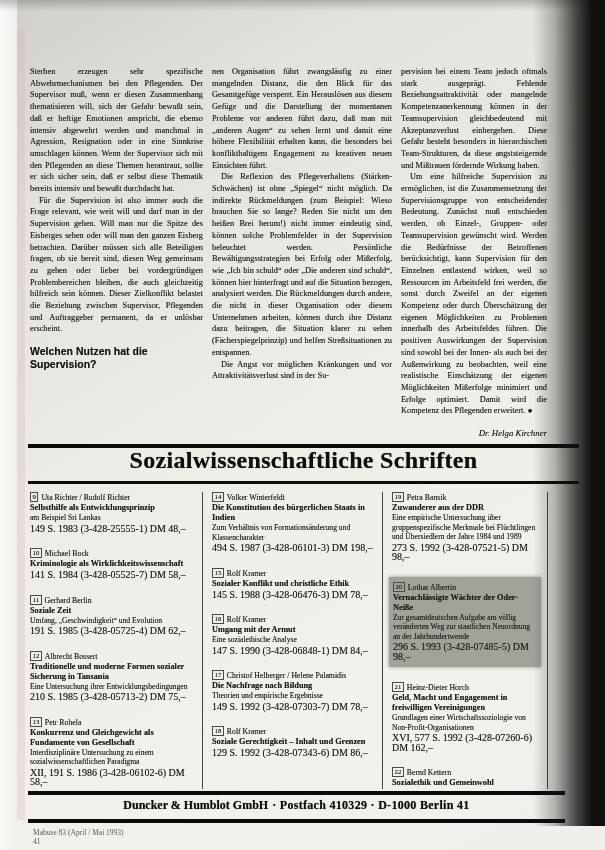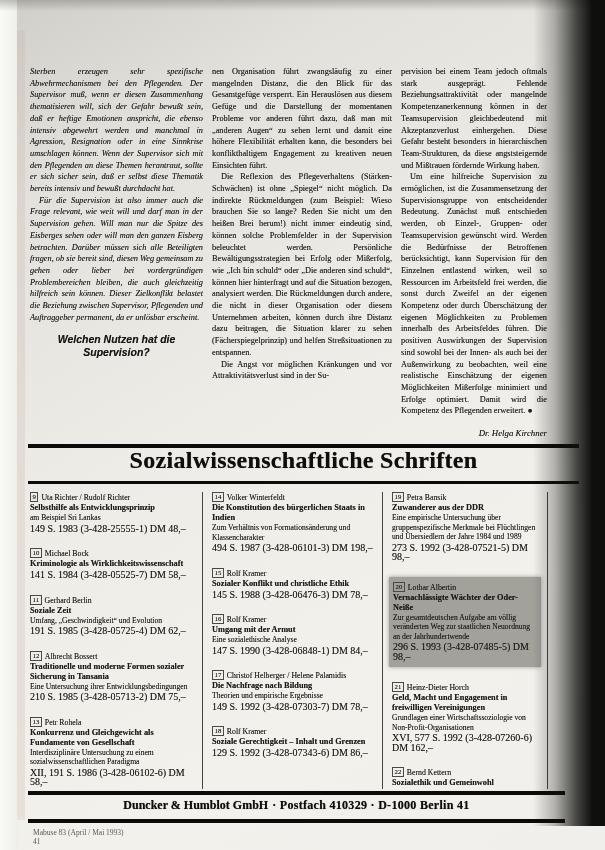--- a/index.html
+++ b/index.html
@@ -6,25 +6,25 @@
   body{
     width:605px;height:850px;position:relative;overflow:hidden;
     background:linear-gradient(150deg,#cfcec9 0%,#e2e1dc 18%,#edece7 45%,#f2f1ec 75%,#f0efeb 100%);
     font-family:"Liberation Serif", serif;color:#1e1e1c;
   }
   .page{position:absolute;inset:0;}
   
   .article{position:absolute;left:30px;top:66px;width:517px;display:flex;gap:9px;}
   .acol{text-align:justify;font-size:8.3px;line-height:11.7px;color:#201f1d;
         text-shadow:0 0 .6px rgba(25,25,22,.55);}
-  .acol1{width:173px;font-style:italic;}.acol2{width:180px;}.acol3{width:146px;}
+  .acol1{width:173px;}.acol2{width:180px;}.acol3{width:146px;}
   .acol p{margin:0;}
   .acol p + p{text-indent:9px;}
   .acol h3{font-family:"Liberation Sans",sans-serif;font-size:10.5px;line-height:13px;
-           margin:10px 0 6px;text-align:center;color:#161614;}
+           margin:10px 0 6px;text-align:left;color:#161614;}
   .acol h3 + p{text-indent:0;}
   .signature{font-style:italic;text-align:right;margin-top:11px;font-size:8.8px;color:#23221f;}
   
   .rule{position:absolute;background:#0b0b09;height:4px;left:28px;width:551px;}
   #rule2{height:3px;}
   
   .ad-header{position:absolute;top:447px;left:28px;width:551px;text-align:center;
              font-weight:bold;font-size:24px;letter-spacing:.3px;color:#0e0e0c;
              text-shadow:0 0 .7px rgba(10,10,8,.6);}
   .books{position:absolute;left:30px;top:492px;width:518px;height:297px;display:flex;overflow:hidden;}

